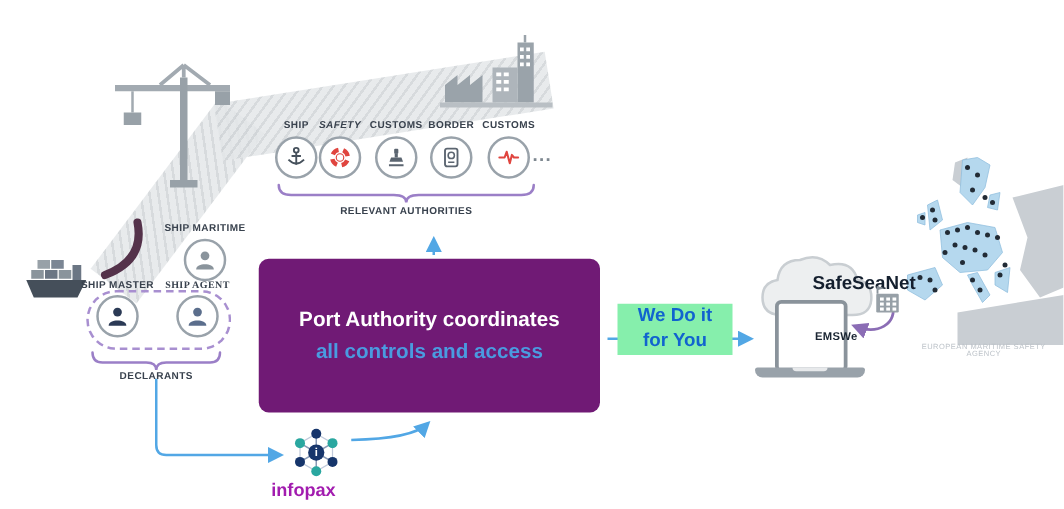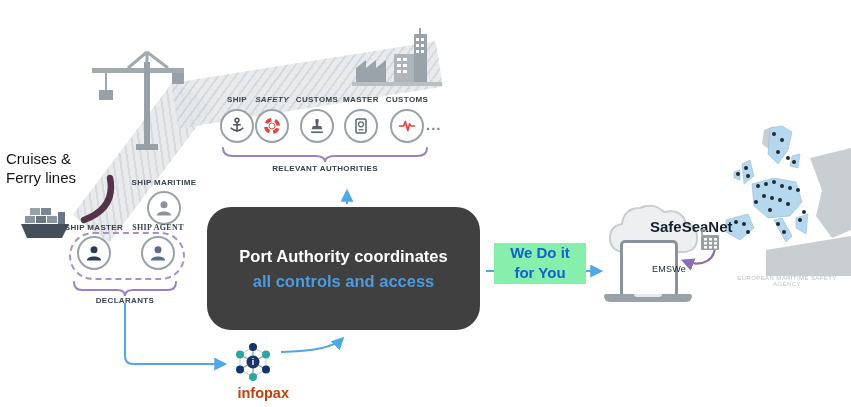--- a/index.html
+++ b/index.html
@@ -6,33 +6,33 @@
   .canvas{position:relative;width:851px;height:407px;background:#fff;overflow:hidden;
           font-family:"Liberation Sans",sans-serif;}
   .abs{position:absolute;}
   .band{background:repeating-linear-gradient(135deg,#e4e7e9 0 5px,#d0d4d7 5px 7px);opacity:.85;z-index:0;}
   .cap{font-size:8px;font-weight:bold;letter-spacing:.35px;color:#39424e;text-align:center;z-index:3;}
   .circle{width:30px;height:30px;border:2px solid #99a2aa;border-radius:50%;background:#fff;
           display:flex;align-items:center;justify-content:center;z-index:3;}
   .pre{white-space:pre-line;}
   .cruises{left:6px;top:150px;width:96px;font-size:15px;color:#151515;line-height:1.25;z-index:3;}
   .pill{left:69px;top:232px;width:112px;height:44px;border:2px dashed #a88fd0;border-radius:24px;z-index:1;}
-  .pa-box{left:207px;top:207px;width:273px;height:123px;background:#404040;border-radius:24px;
+  .pa-box{left:207px;top:207px;width:273px;height:123px;background:#701a75;border-radius:8px;
           display:flex;align-items:center;justify-content:center;text-align:center;z-index:3;}
   .pa-inner{font-size:16.5px;font-weight:bold;line-height:1.5;padding:0 24px;}
   .t-white{color:#ffffff;}
   .t-blue{color:#4a9be0;}
   .wedo{left:494px;top:243px;width:92px;text-align:center;font-weight:bold;font-size:15px;
         color:#1163cf;line-height:1.35;background:#86efac;z-index:4;}
   .dots{left:426px;top:116px;font-size:15px;font-weight:bold;color:#7e8890;letter-spacing:1px;z-index:3;}
-  .infopax-label{left:217px;top:385px;width:72px;text-align:right;font-weight:bold;font-size:14.5px;
-        color:#c2410c;z-index:3;}
+  .infopax-label{left:217px;top:385px;width:72px;text-align:left;font-weight:bold;font-size:14.5px;
+        color:#a21caf;z-index:3;}
   .emswe-screen{left:620px;top:240px;width:52px;height:52px;background:#fff;border:3px solid #8a939b;
         border-radius:5px;display:flex;align-items:center;justify-content:center;z-index:3;}
-  .emswe-text{font-size:9px;font-weight:normal;color:#1b2633;letter-spacing:.2px;padding-left:40px;}
+  .emswe-text{font-size:9px;font-weight:bold;color:#1b2633;letter-spacing:.2px;padding-left:40px;}
   .laptop-base{left:604px;top:294px;width:88px;height:8px;background:#99a2aa;border-radius:2px 2px 6px 6px;z-index:3;}
   .laptop-notch{left:634px;top:294px;width:28px;height:3px;background:#e7e9eb;border-radius:0 0 3px 3px;z-index:4;}
   .ssn-label{left:650px;top:218px;width:68px;text-align:center;font-size:15px;font-weight:bold;color:#141f2e;z-index:3;}
   .agency{left:727px;top:275px;width:120px;font-size:6px;color:#bcc2c8;letter-spacing:.4px;text-align:center;z-index:3;}
   svg{display:block;}
 </style>
 </head>
 <body>
 
 <div class="canvas">
@@ -63,22 +63,20 @@
     <rect x="47" y="30" width="4" height="3" fill="#fff"></rect>
       <rect x="53" y="30" width="4" height="3" fill="#fff"></rect>
     <rect x="47" y="36" width="4" height="3" fill="#fff"></rect>
       <rect x="53" y="36" width="4" height="3" fill="#fff"></rect>
     <rect x="47" y="42" width="4" height="3" fill="#fff"></rect>
       <rect x="53" y="42" width="4" height="3" fill="#fff"></rect>
     <path d="M6,54 L6,40 L16,32 L16,40 L26,32 L26,40 L36,32 L36,54 Z" fill="#9aa3aa"></path>
     <rect x="2" y="54" width="90" height="4" fill="#b9bfc4"></rect>
   </svg>
 
-  <div class="abs cruises pre">Cruises &amp;
-Ferry lines</div>
 
   <svg class="abs" style="left:18px;top:188px;z-index:2" width="54" height="54" viewBox="0 0 54 54">
     <rect x="12" y="20" width="10" height="7" fill="#98a1a8"></rect>
       <rect x="23" y="20" width="10" height="7" fill="#7b8694"></rect>
     <rect x="7" y="28" width="10" height="7" fill="#8a949c"></rect>
       <rect x="18" y="28" width="10" height="7" fill="#6b7684"></rect>
     <rect x="29" y="28" width="10" height="7" fill="#8a949c"></rect>
     <rect x="40" y="24" width="7" height="12" fill="#6b7684"></rect>
     <path d="M3,36 L51,36 L44,50 L9,50 Z" fill="#454f5a"></path>
   </svg>
@@ -114,21 +112,21 @@
   </div>
 
   <svg class="abs" style="left:72px;top:280px;z-index:3" width="106" height="18" viewBox="0 0 106 18">
     <path d="M2,2 Q2,10 10,10 L45,10 Q53,10 53,16 Q53,10 61,10 L96,10 Q104,10 104,2" stroke="#9b7fc7" stroke-width="2" fill="none" stroke-linecap="round"></path>
   </svg>
   <div class="abs cap" style="left:75px;top:296px;width:100px;">DECLARANTS</div>
 
   <div class="abs cap" style="left:207px;top:95px;width:60px;">SHIP</div>
   <div class="abs cap" style="left:242px;top:95px;width:60px;font-style:italic;">SAFETY</div>
   <div class="abs cap" style="left:287px;top:95px;width:60px;">CUSTOMS</div>
-  <div class="abs cap" style="left:331px;top:95px;width:60px;">MASTER</div>
+  <div class="abs cap" style="left:331px;top:95px;width:60px;">BORDER</div>
   <div class="abs cap" style="left:377px;top:95px;width:60px;">CUSTOMS</div>
 
   <div class="abs circle" style="left:220px;top:109px;">
     <svg width="20" height="20" viewBox="0 0 24 24">
       <circle cx="12" cy="5" r="2.3" stroke="#46515c" stroke-width="1.8" fill="none"></circle>
       <line x1="12" y1="7.3" x2="12" y2="19" stroke="#46515c" stroke-width="1.8"></line>
       <line x1="7.5" y1="10.5" x2="16.5" y2="10.5" stroke="#46515c" stroke-width="1.8"></line>
       <path d="M4.5,14 Q12,21.5 19.5,14" stroke="#46515c" stroke-width="1.8" fill="none"></path>
     </svg>
   </div>

